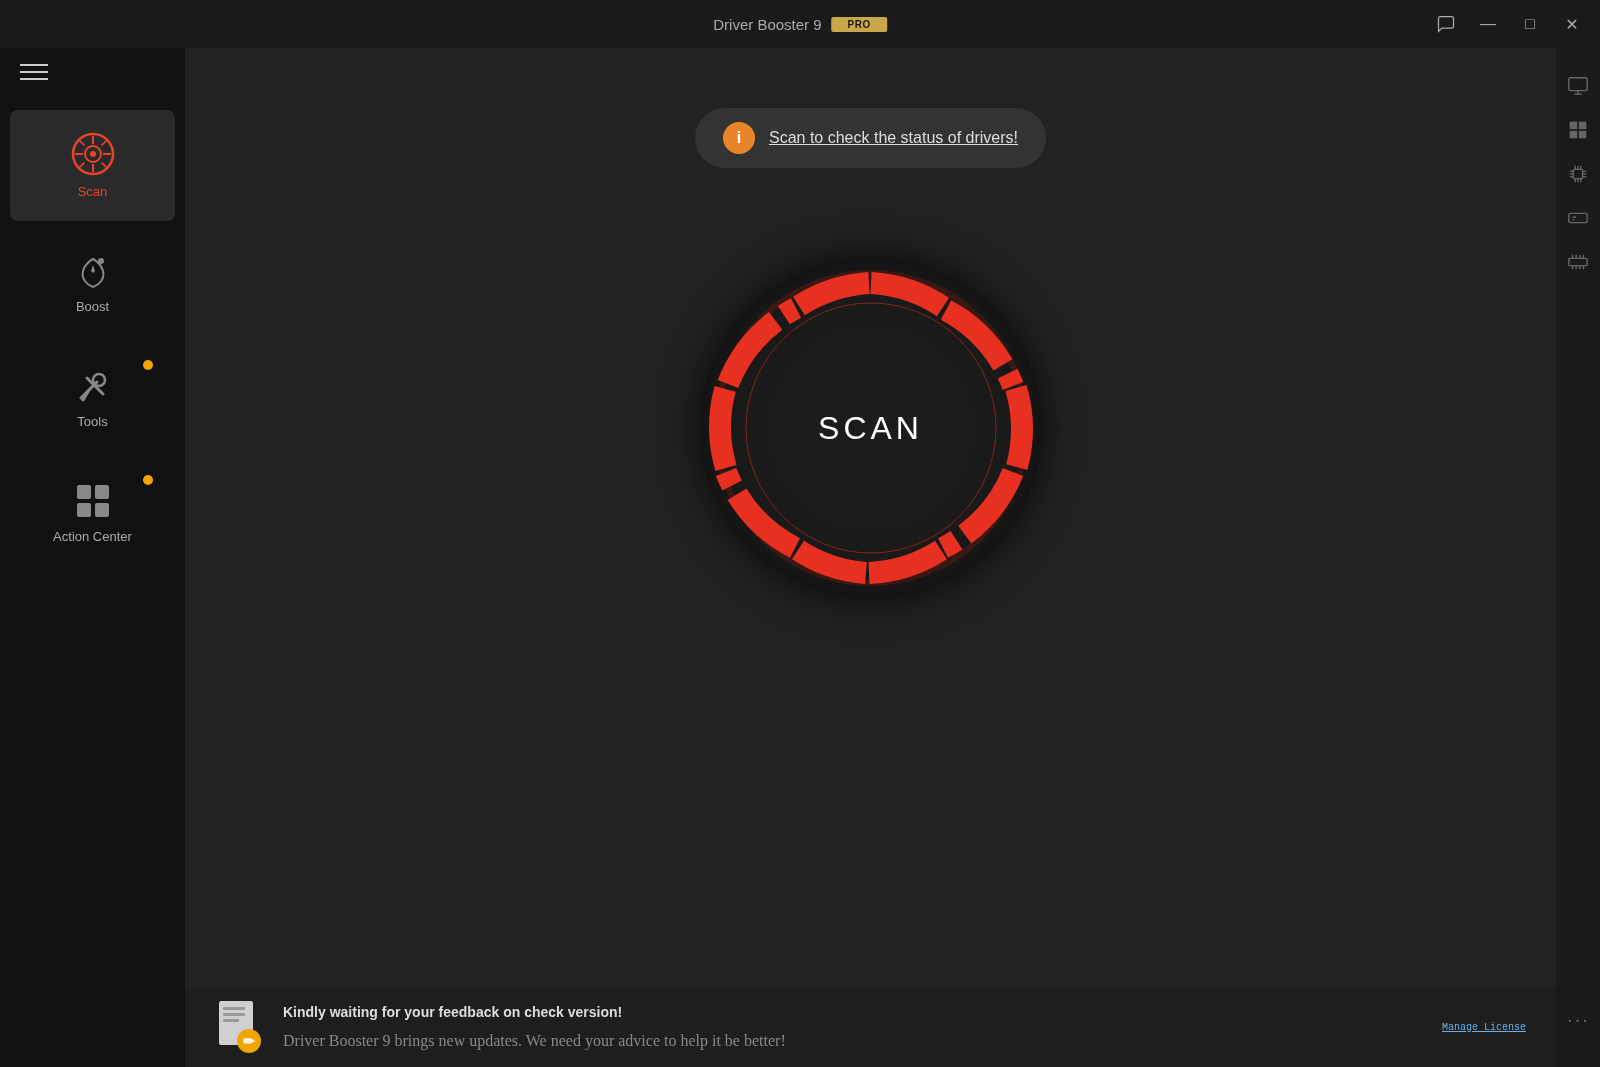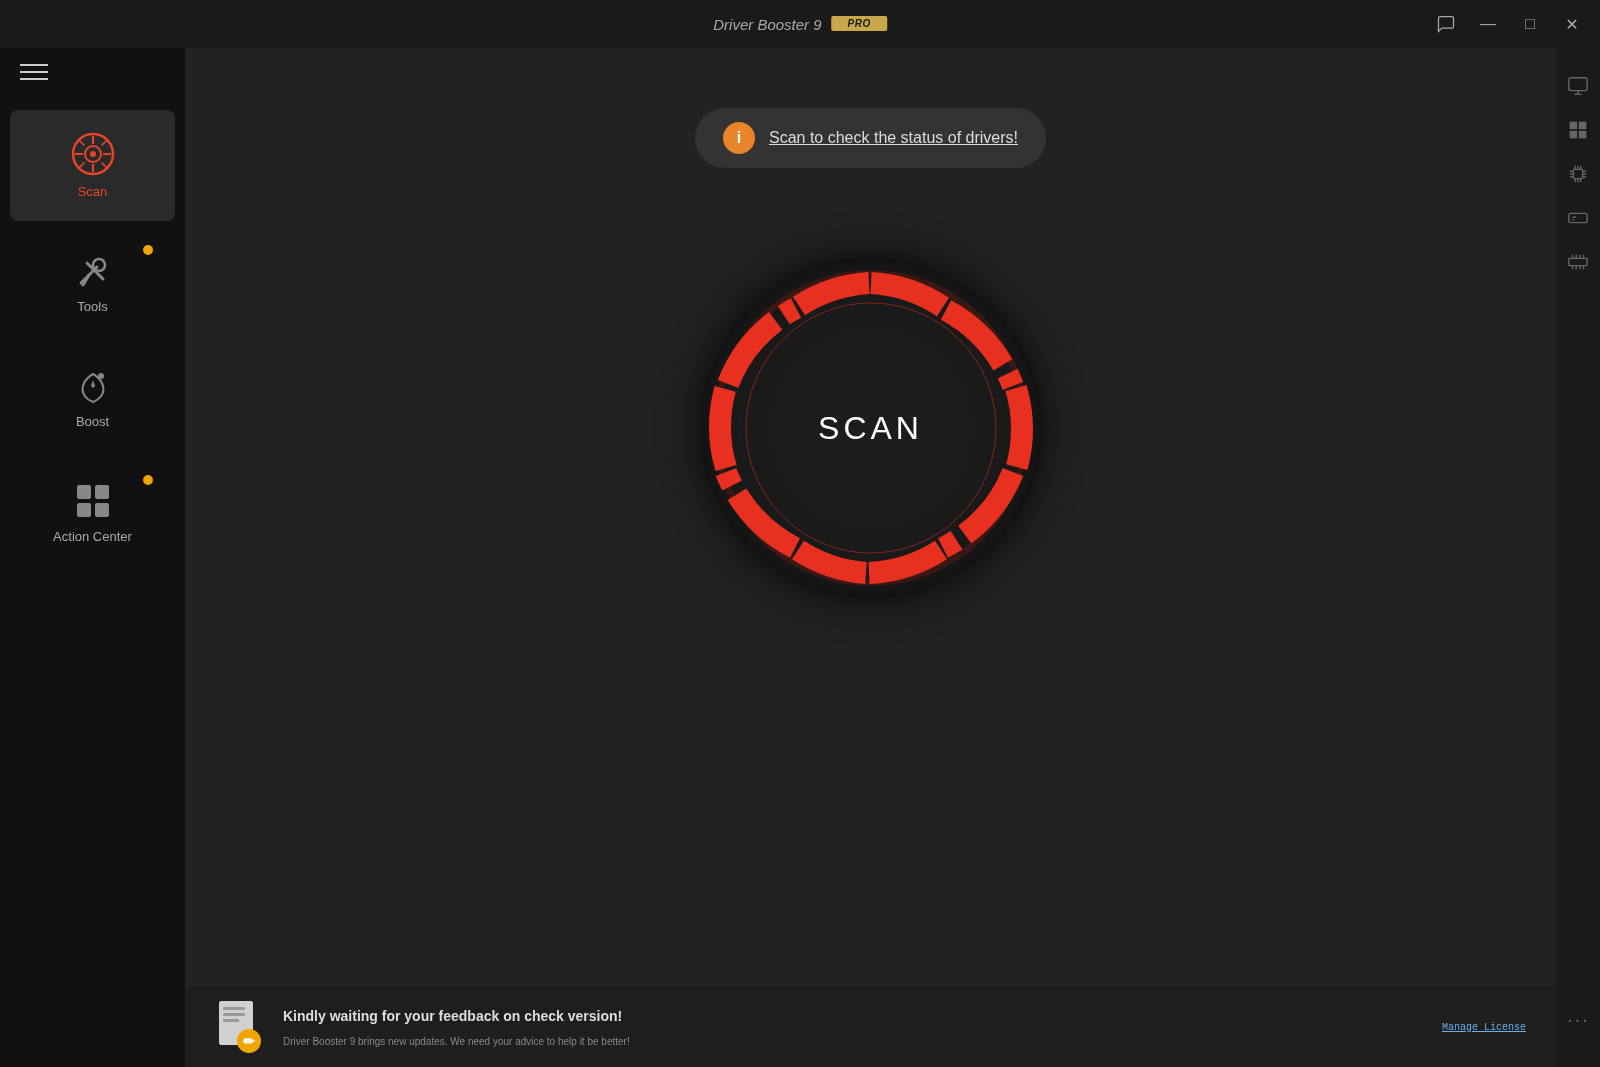--- a/index.html
+++ b/index.html
@@ -22,26 +22,25 @@
       justify-content: space-between;
       padding: 0 16px;
       flex-shrink: 0;
     }
     .titlebar-left {
       display: flex;
       align-items: center;
     }
     .titlebar-center {
       display: flex;
-      align-items: flex-start;
+      align-items: center;
       gap: 10px;
       position: absolute;
       left: 50%;
       transform: translateX(-50%);
-      font-style: italic;
     }
     .titlebar-title {
       color: #aaa;
       font-size: 15px;
       font-weight: 400;
     }
     .pro-badge {
       background: #c8a84b;
       color: #1a1a1a;
       font-size: 10px;
@@ -239,22 +238,23 @@
       gap: 20px;
     }
     .footer-text-block {}
     .footer-title {
       color: #ddd;
       font-size: 14px;
       font-weight: 600;
     }
     .footer-subtitle {
       color: #888;
-      font-size: 10px;
+      font-size: 16px;
       margin-top: 12px;
+      font-family: Liberation Serif, serif;
     }
     .footer-link {
       color: #6ab0e8;
       font-size: 10px;
       text-decoration: underline;
       cursor: pointer;
       font-family: Liberation Mono, monospace;
     }
 
     
@@ -332,37 +332,37 @@
 
           <line x1="7.7" y1="7.7" x2="13.4" y2="13.4" stroke="#e8442a" stroke-width="1.5"></line>
           <line x1="30.6" y1="30.6" x2="36.3" y2="36.3" stroke="#e8442a" stroke-width="1.5"></line>
           <line x1="36.3" y1="7.7" x2="30.6" y2="13.4" stroke="#e8442a" stroke-width="1.5"></line>
           <line x1="7.7" y1="36.3" x2="13.4" y2="30.6" stroke="#e8442a" stroke-width="1.5"></line>
         </svg>
         <span class="nav-item-label">Scan</span>
       </div>
 
       <div class="nav-item">
+        <svg width="40" height="40" viewBox="0 0 40 40" fill="none">
+          <path d="M20 8 C20 8 28 12 30 20 C32 28 26 34 20 36 C14 34 8 28 10 20 C12 12 20 8 20 8Z" fill="none" stroke="#888" stroke-width="2"></path>
+          <path d="M20 14 L22 20 L20 22 L18 20 Z" fill="#888"></path>
+          <circle cx="28" cy="10" r="3" fill="#888"></circle>
+        </svg>
+        <span class="nav-item-label">Boost</span>
+      </div>
+
+      <div class="nav-item">
         <div class="nav-badge"></div>
         <svg width="40" height="40" viewBox="0 0 40 40" fill="none">
           <line x1="8" y1="32" x2="24" y2="16" stroke="#888" stroke-width="3" stroke-linecap="round"></line>
           <circle cx="26" cy="14" r="6" fill="none" stroke="#888" stroke-width="2.5"></circle>
           <line x1="16" y1="24" x2="10" y2="34" stroke="#888" stroke-width="3" stroke-linecap="round"></line>
           <line x1="30" y1="28" x2="14" y2="12" stroke="#888" stroke-width="3" stroke-linecap="round"></line>
         </svg>
         <span class="nav-item-label">Tools</span>
-      </div>
-
-      <div class="nav-item">
-        <svg width="40" height="40" viewBox="0 0 40 40" fill="none">
-          <path d="M20 8 C20 8 28 12 30 20 C32 28 26 34 20 36 C14 34 8 28 10 20 C12 12 20 8 20 8Z" fill="none" stroke="#888" stroke-width="2"></path>
-          <path d="M20 14 L22 20 L20 22 L18 20 Z" fill="#888"></path>
-          <circle cx="28" cy="10" r="3" fill="#888"></circle>
-        </svg>
-        <span class="nav-item-label">Boost</span>
       </div>
 
       <div class="nav-item">
         <div class="nav-badge"></div>
         <svg width="40" height="40" viewBox="0 0 40 40" fill="none">
           <rect x="4" y="4" width="14" height="14" rx="2" fill="#888"></rect>
           <rect x="22" y="4" width="14" height="14" rx="2" fill="#888"></rect>
           <rect x="4" y="22" width="14" height="14" rx="2" fill="#888"></rect>
           <rect x="22" y="22" width="14" height="14" rx="2" fill="#888"></rect>
         </svg>

